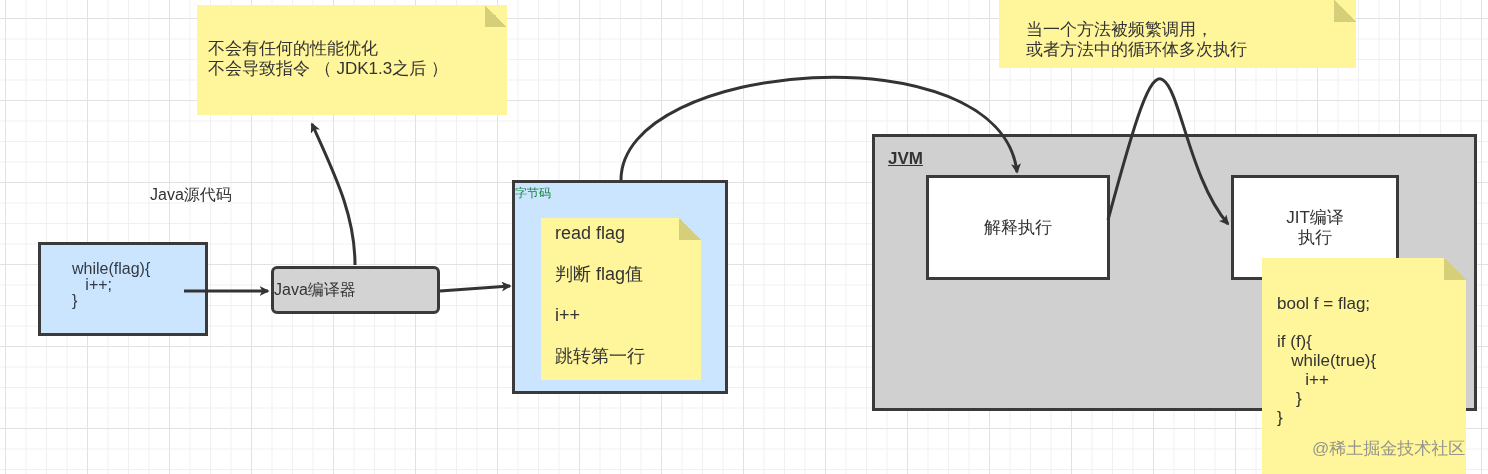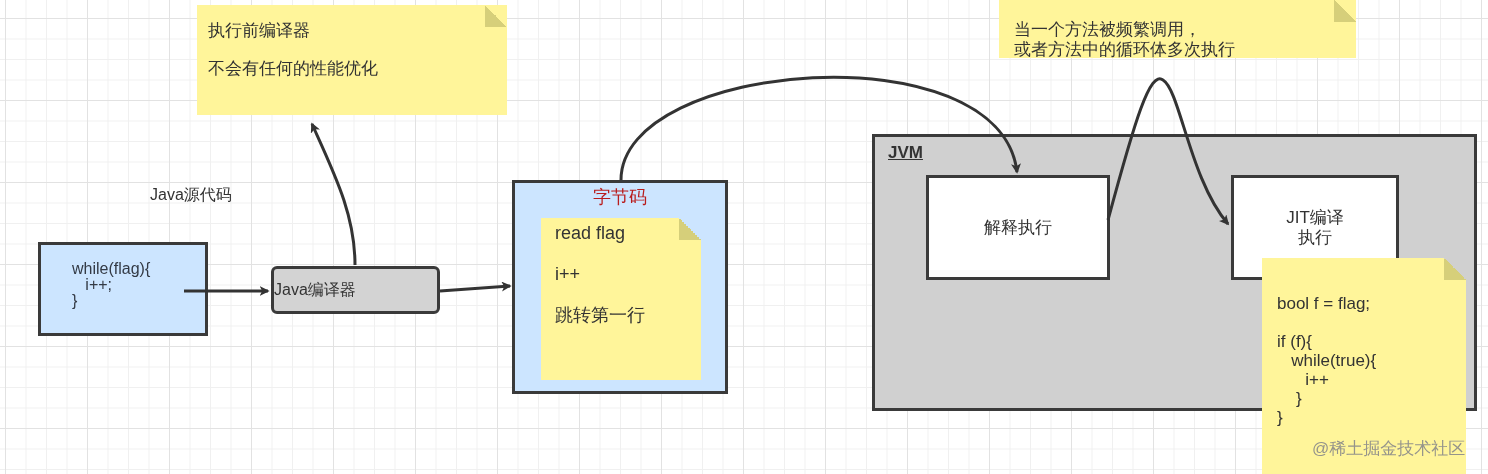--- a/index.html
+++ b/index.html
@@ -69,32 +69,31 @@
       color: #333;
     }
 
     .bytecode-box {
       left: 512px; top: 180px; width: 216px; height: 214px;
       background: #cce5ff;
     }
     .bytecode-title {
       position: absolute;
       top: 2px; left: 0; right: 0;
-      text-align: center;
-      font-size: 18px;
-      color: #b91c1c;
+      font-size: 12px;
+      color: #15803d;
     }
 
     .jvm-box {
       left: 872px; top: 134px; width: 605px; height: 277px;
       background: #d0d0d0;
     }
     .jvm-label {
       position: absolute;
-      left: 13px; top: 6px;
+      left: 13px; top: 12px;
       font-weight: bold;
       font-size: 17px;
       color: #333;
       text-decoration: underline;
     }
 
     .white-box {
       position: absolute;
       box-sizing: border-box;
       background: #ffffff;
@@ -129,26 +128,26 @@
       left: 0; top: 0;
       width: 1488px; height: 474px;
       pointer-events: none;
     }
   </style>
 </head>
 <body>
 
 <div class="note" style="left:197px; top:5px; width:310px; height:110px; padding:16px 0 0 11px;">
   <div class="fold-shade"></div>
-  <span class="line">执行前编译器</span>
   <span class="line" style="height:18px;"></span>
   <span class="line">不会有任何的性能优化</span>
-</div>
-
-<div class="note" style="left:999px; top:0px; width:357px; height:58px; padding:20px 0 0 15px;">
+  <span class="line">不会导致指令 （ JDK1.3之后 ）</span>
+</div>
+
+<div class="note" style="left:999px; top:0px; width:357px; height:68px; padding:20px 0 0 27px;">
   <div class="fold-shade"></div>
   <span class="line">当一个方法被频繁调用，</span>
   <span class="line">或者方法中的循环体多次执行</span>
 </div>
 
 <div class="label-source">Java源代码</div>
 
 <div class="box source-box">
   <span class="line">while(flag){</span>
   <span class="line">   i++;</span>
@@ -157,20 +156,21 @@
 
 <div class="box compiler-box">
   <span>Java编译器</span>
 </div>
 
 <div class="box bytecode-box">
   <div class="bytecode-title">字节码</div>
   <div class="note" style="left:26px; top:35px; width:160px; height:162px; padding:4px 0 0 14px; font-size:18px; line-height:41px;">
     <div class="fold-shade" style="background: linear-gradient(to bottom left, #cce5ff 50%, #d6cf7a 50%);"></div>
     <span class="line" style="line-height:22px; margin-bottom:19px;">read flag</span>
+    <span class="line" style="line-height:22px; margin-bottom:19px;">判断 flag值</span>
     <span class="line" style="line-height:22px; margin-bottom:19px;">i++</span>
     <span class="line" style="line-height:22px;">跳转第一行</span>
   </div>
 </div>
 
 <div class="box jvm-box">
   <div class="jvm-label">JVM</div>
 </div>
 
 <div class="white-box interp-box">

